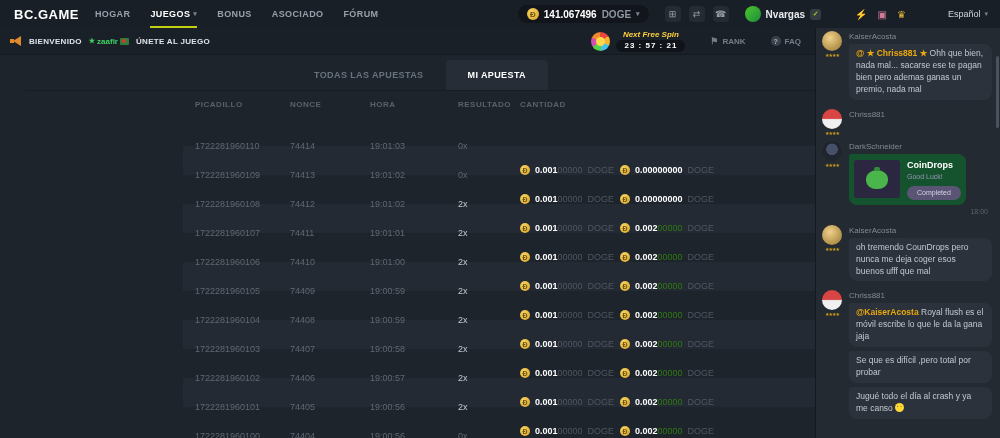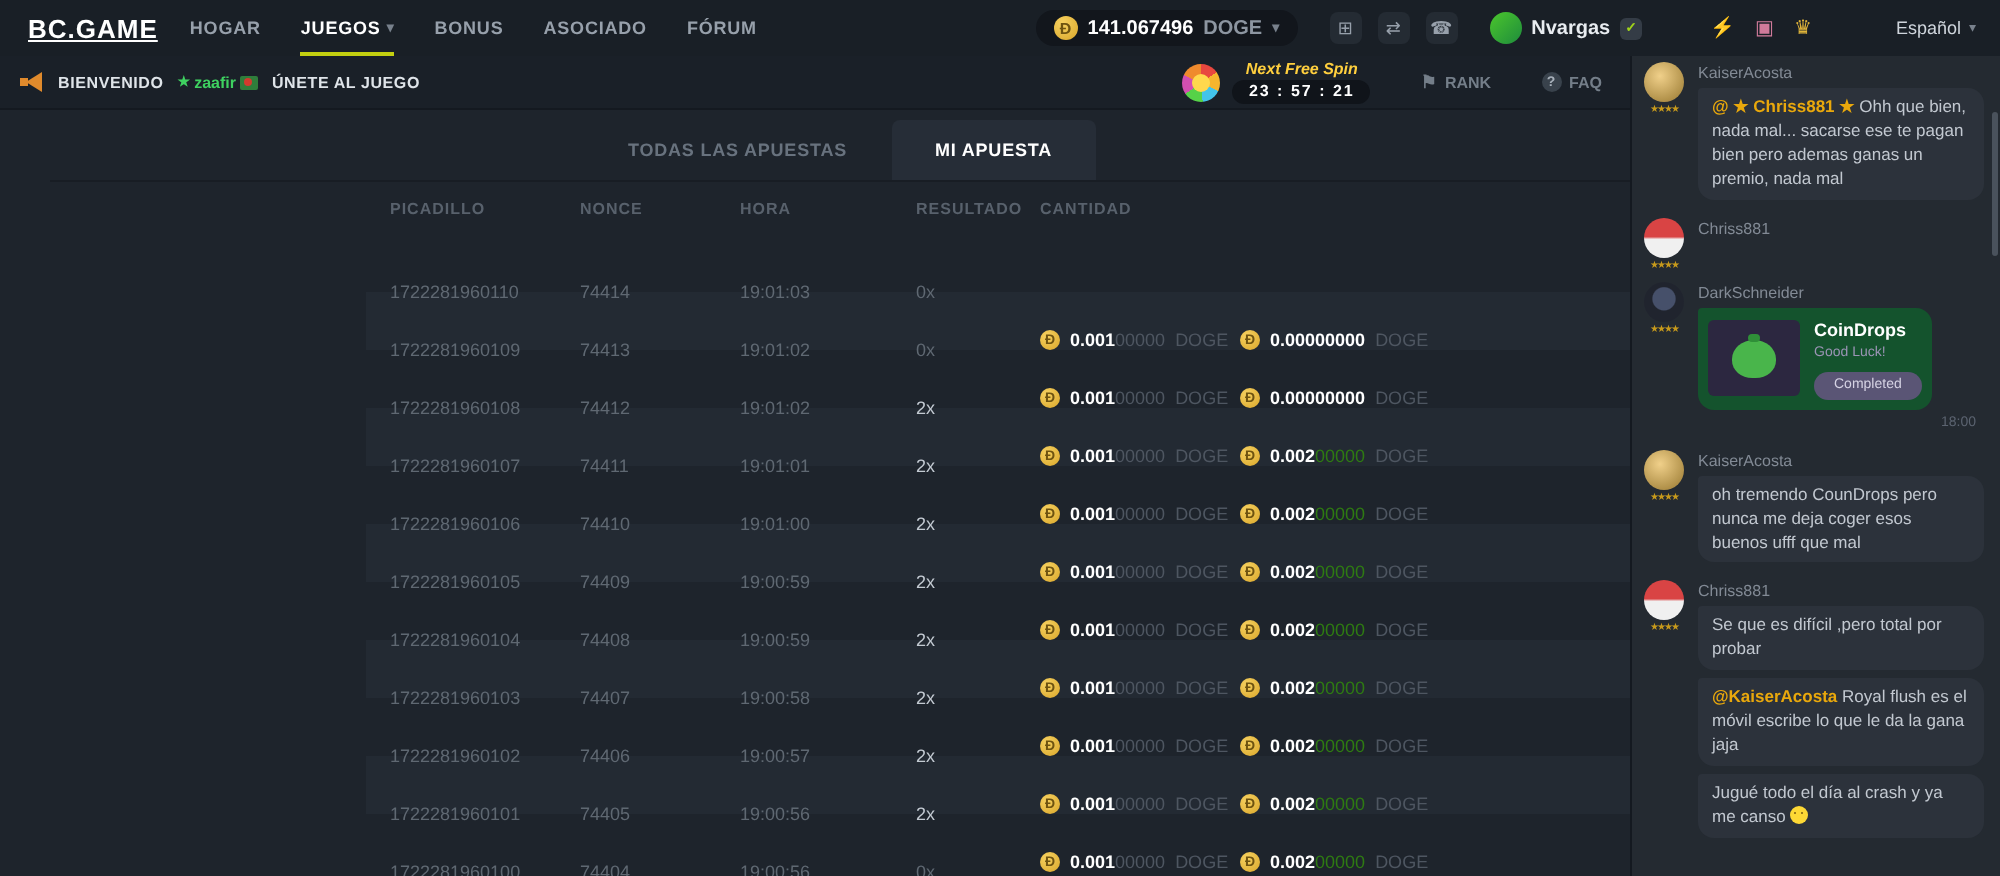--- a/index.html
+++ b/index.html
@@ -3,21 +3,21 @@
 <meta charset="utf-8">
 <style>
   * { margin:0; padding:0; box-sizing:border-box; }
   html,body { width:1000px; height:438px; overflow:hidden; }
   body { background:#1e242c; font-family:"Liberation Sans", sans-serif; color:#cfd5dc; font-size:11px; }
 
   .app { width:1000px; height:438px; display:flex; flex-direction:column; }
 
   
   .topbar { height:28px; flex:none; background:#191f26; display:flex; align-items:center; padding:0 12px 0 14px; gap:16px; }
-  .logo { font-weight:bold; font-size:13px; color:#ffffff; letter-spacing:.5px; cursor:pointer;text-decoration:underline; }
+  .logo { font-weight:bold; font-size:13px; color:#ffffff; letter-spacing:.5px; cursor:pointer; }
   .nav { display:flex; gap:20px; height:100%; align-items:stretch; }
   .nav-item { display:flex; align-items:center; gap:3px; font-size:9px; font-weight:bold; letter-spacing:.4px; color:#97a0ab; position:relative; cursor:pointer; }
   .nav-item.active { color:#ffffff; }
   .nav-item.active::after { content:""; position:absolute; left:0; right:0; bottom:0; height:2px; background:#c3cf10; }
   .caret { font-size:7px; color:#78818c; }
 
   .balance { margin-left:auto; display:flex; align-items:center; gap:5px; background:#12161c; border-radius:13px; padding:3px 9px; font-size:10px; font-weight:bold; color:#fff; cursor:pointer; }
   .coin { display:inline-flex; width:12px; height:12px; border-radius:50%; background:radial-gradient(circle at 35% 30%, #f6d160, #d9a62a); color:#6e5310; font-size:8px; font-weight:bold; align-items:center; justify-content:center; flex:none; }
   .balance .cur { color:#8d96a1; font-weight:bold; }
 
@@ -450,22 +450,22 @@
               <div class="bubble">oh tremendo CounDrops pero nunca me deja coger esos buenos ufff que mal</div>
             </div>
           </div>
           <div class="group">
             <div class="gutter">
               <span class="av chriss"></span>
               <span class="rstars">★★★★</span>
             </div>
             <div class="gbody">
               <div class="gname">Chriss881</div>
+              <div class="bubble"><span class="mention">@KaiserAcosta</span> Royal flush es el móvil escribe lo que le da la gana jaja</div>
               <div class="bubble">Se que es difícil ,pero total por probar</div>
-              <div class="bubble"><span class="mention">@KaiserAcosta</span> Royal flush es el móvil escribe lo que le da la gana jaja</div>
               <div class="bubble">Jugué todo el día al crash y ya me canso<span class="emoji"></span></div>
             </div>
           </div>
         </div>
       <div class="scroll-thumb"></div>
     </aside>
   </div>
 </div>
 
 </body></html>

